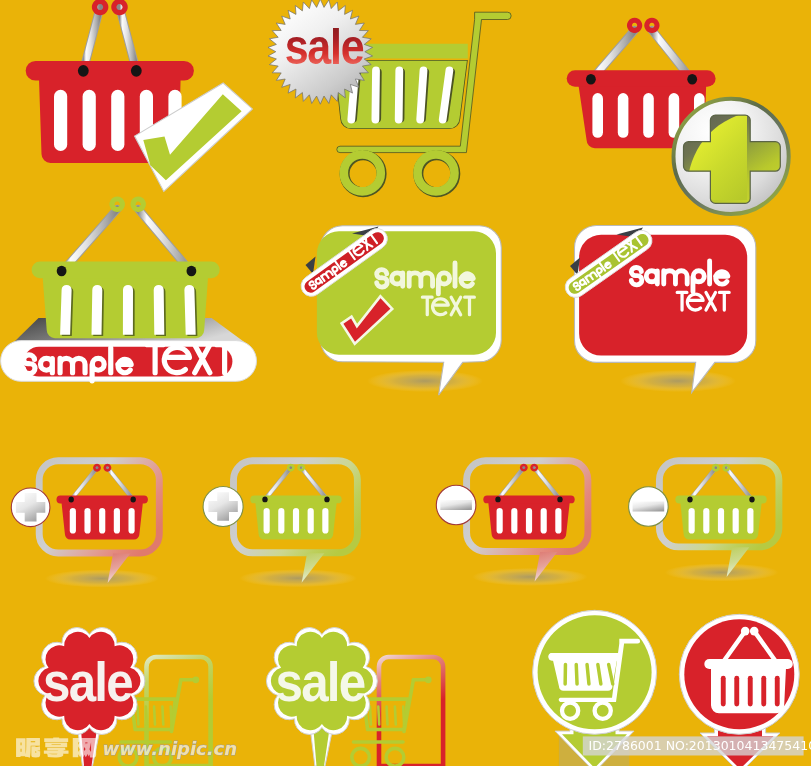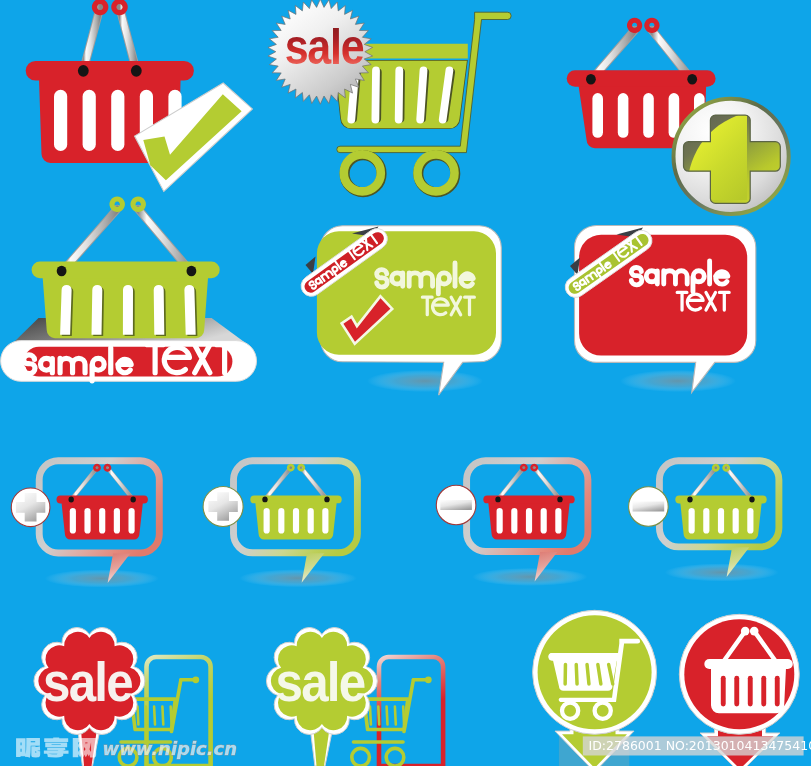--- a/index.html
+++ b/index.html
@@ -1,18 +1,18 @@
 <!DOCTYPE html>
 <html><head>
 <meta charset="utf-8">
 <title>Shopping basket icon set</title>
 <style>
   html,body{margin:0;padding:0;background:#ffffff;}
   body{width:811px;height:766px;overflow:hidden;font-family:"DejaVu Sans",sans-serif;}
-  #stage{position:relative;width:811px;height:766px;background:#0ea5e9;overflow:hidden;}
+  #stage{position:relative;width:811px;height:766px;background:#eab308;overflow:hidden;}
   #art{position:absolute;left:0;top:0;}
 </style>
 </head>
 <body>
 
 <div id="stage">
 <svg id="art" width="811" height="766" viewBox="0 0 811 766">
 <defs>
   <linearGradient id="gMetal" x1="0" y1="0" x2="1" y2="0">
     <stop offset="0" stop-color="#8a8a8a"></stop>

